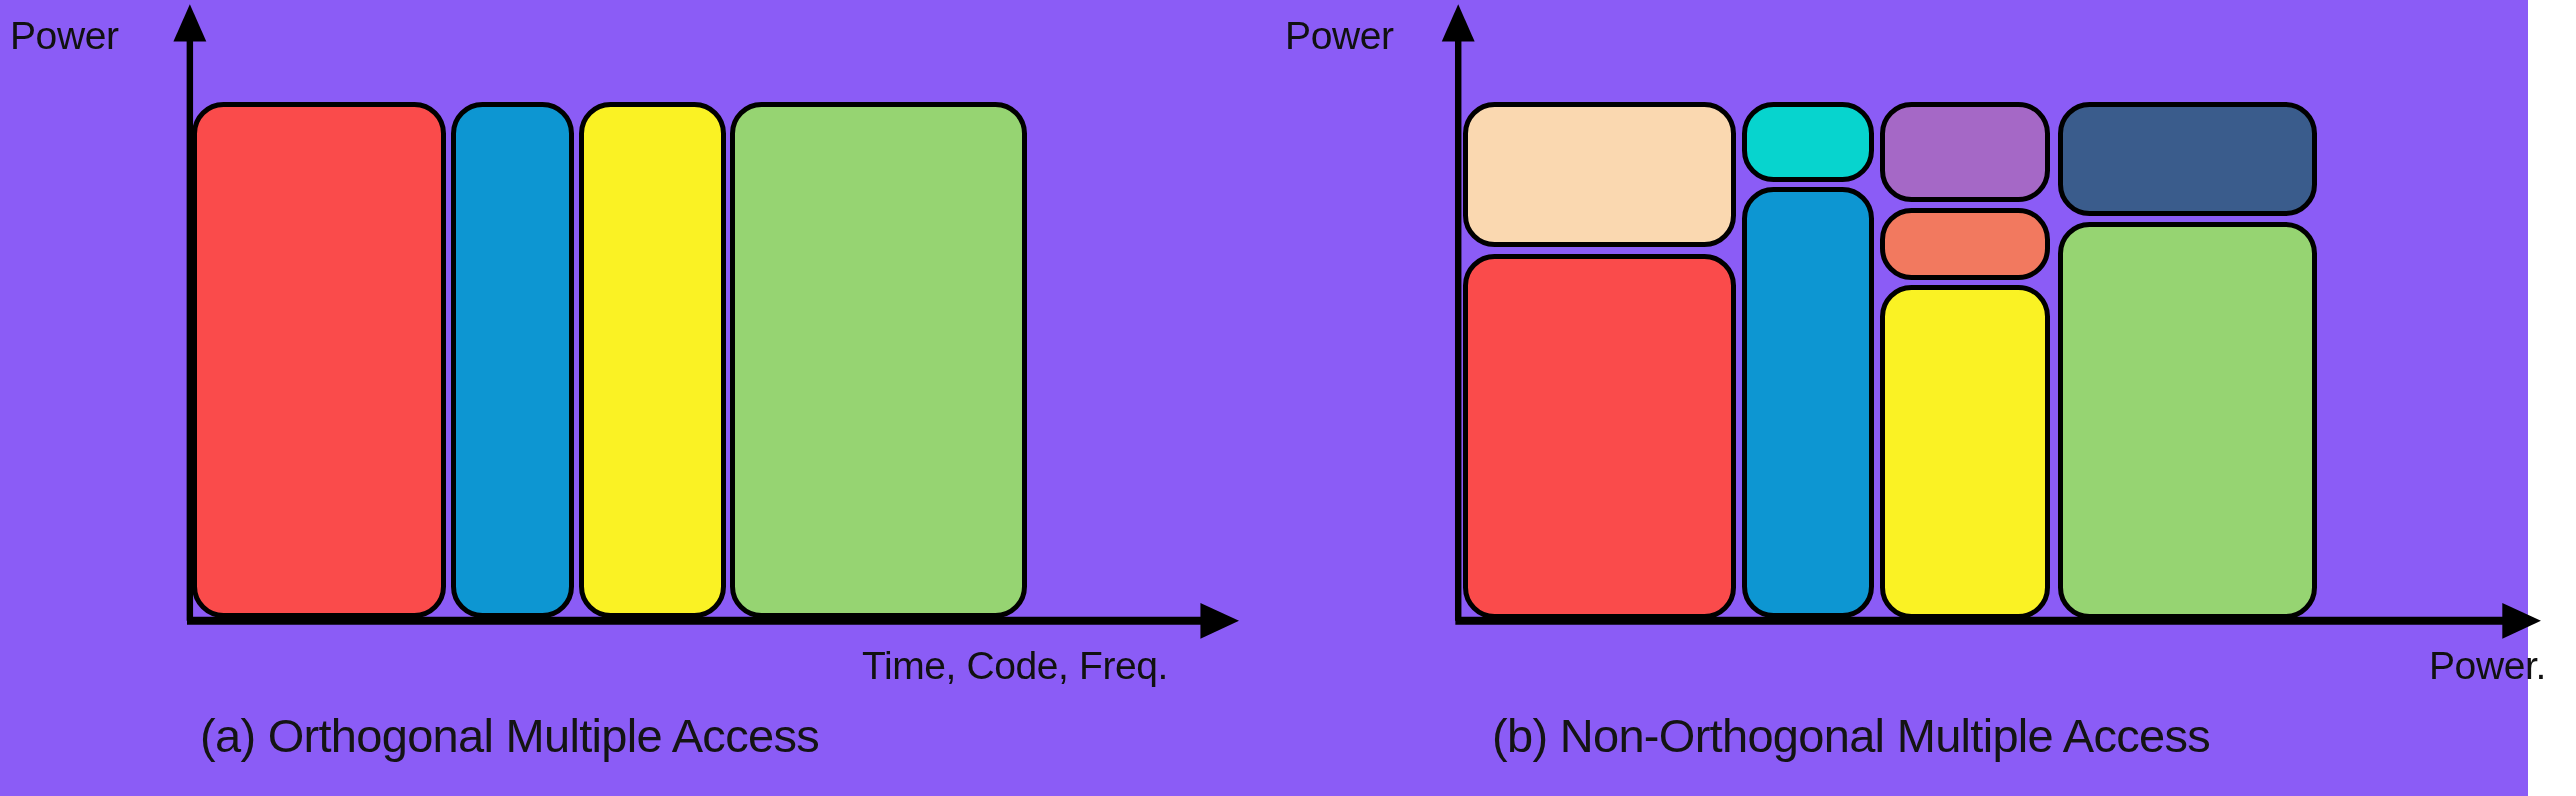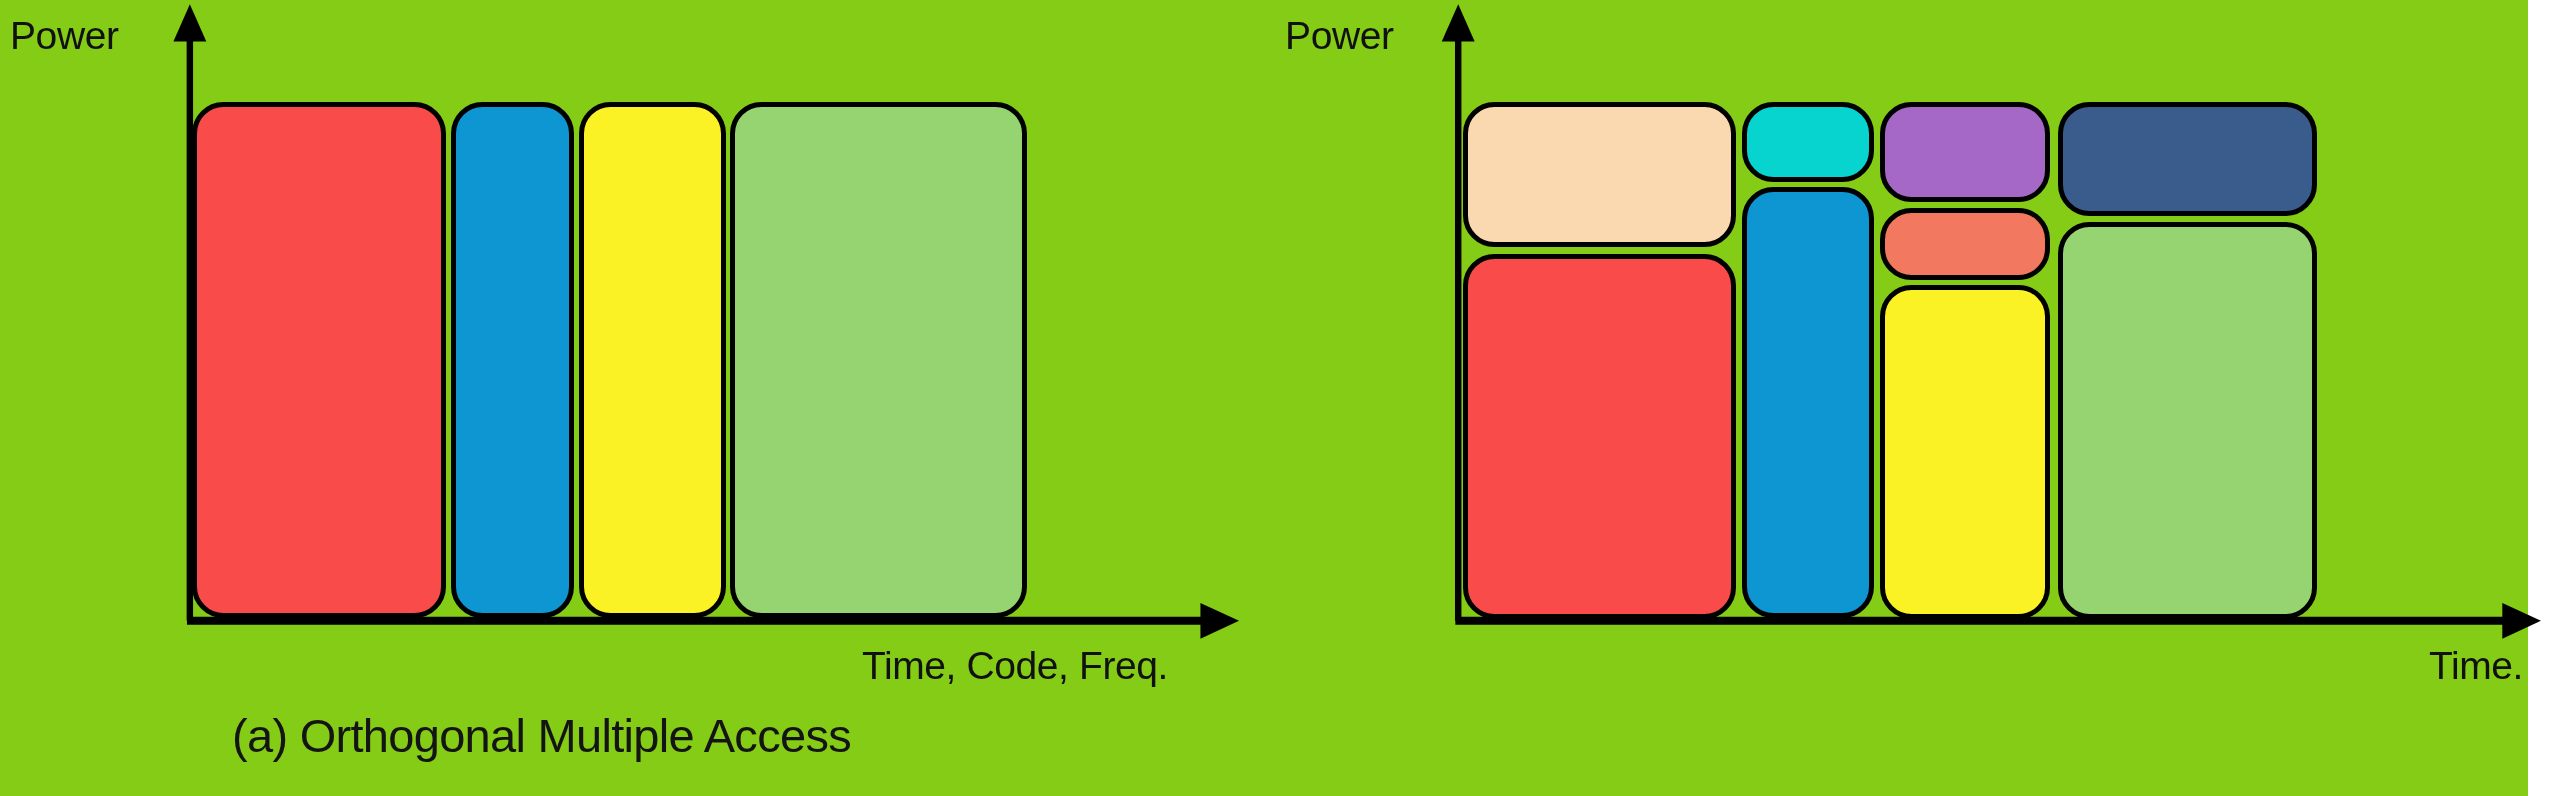--- a/index.html
+++ b/index.html
@@ -10,21 +10,21 @@
   body {
     width: 2576px;
     height: 796px;
     font-family: "Liberation Sans", sans-serif;
     overflow: hidden;
   }
   #figure {
     position: relative;
     width: 2528px;
     height: 796px;
-    background: #84cc16;
+    background: #8b5cf6;
   }
   .panel {
     position: absolute;
     top: 0;
     height: 796px;
   }
   #panel-a { left: 0px;    width: 1288px; }
   #panel-b { left: 1288px; width: 1288px; }
 
   .axis-svg {
@@ -46,21 +46,20 @@
   .xaxis-label-a { left: 862px; top: 644px; }
 
   .caption {
     position: absolute;
     top: 708px;
     font-family: "Liberation Sans", sans-serif;
     font-size: 47px;
     color: #141414;
     white-space: nowrap;
     letter-spacing: -0.7px;
-    margin-left: 32px;
   }
   .caption-a { left: 200px; }
 
   .blocks {
     position: absolute;
     left: 0;
     top: 0;
     width: 100%;
     height: 100%;
   }
@@ -120,17 +119,18 @@
 
       <div class="block" style="left:592px; top:102px; width:170px; height:100px; background:#A568C6;"></div>
       <div class="block" style="left:592px; top:208px; width:170px; height:72px; background:#F2795F;"></div>
       <div class="block" style="left:592px; top:285px; width:170px; height:334px; background:#FAF224;"></div>
 
       <div class="block" style="left:770px; top:102px; width:259px; height:114px; background:#3A5C8C;"></div>
       <div class="block" style="left:770px; top:222px; width:259px; height:397px; background:#96D472;"></div>
     </div>
 
     <div class="axis-label" style="left:-2.9px; top:14.3px;">Power</div>
-    <div class="axis-label" style="left:1141px; top:644px;">Time.</div>
+    <div class="axis-label" style="left:1141px; top:644px;">Power.</div>
+    <div class="caption" style="left:204px;">(b) Non-Orthogonal Multiple Access</div>
   </div>
 
 </div>
 
 
 </body></html>

